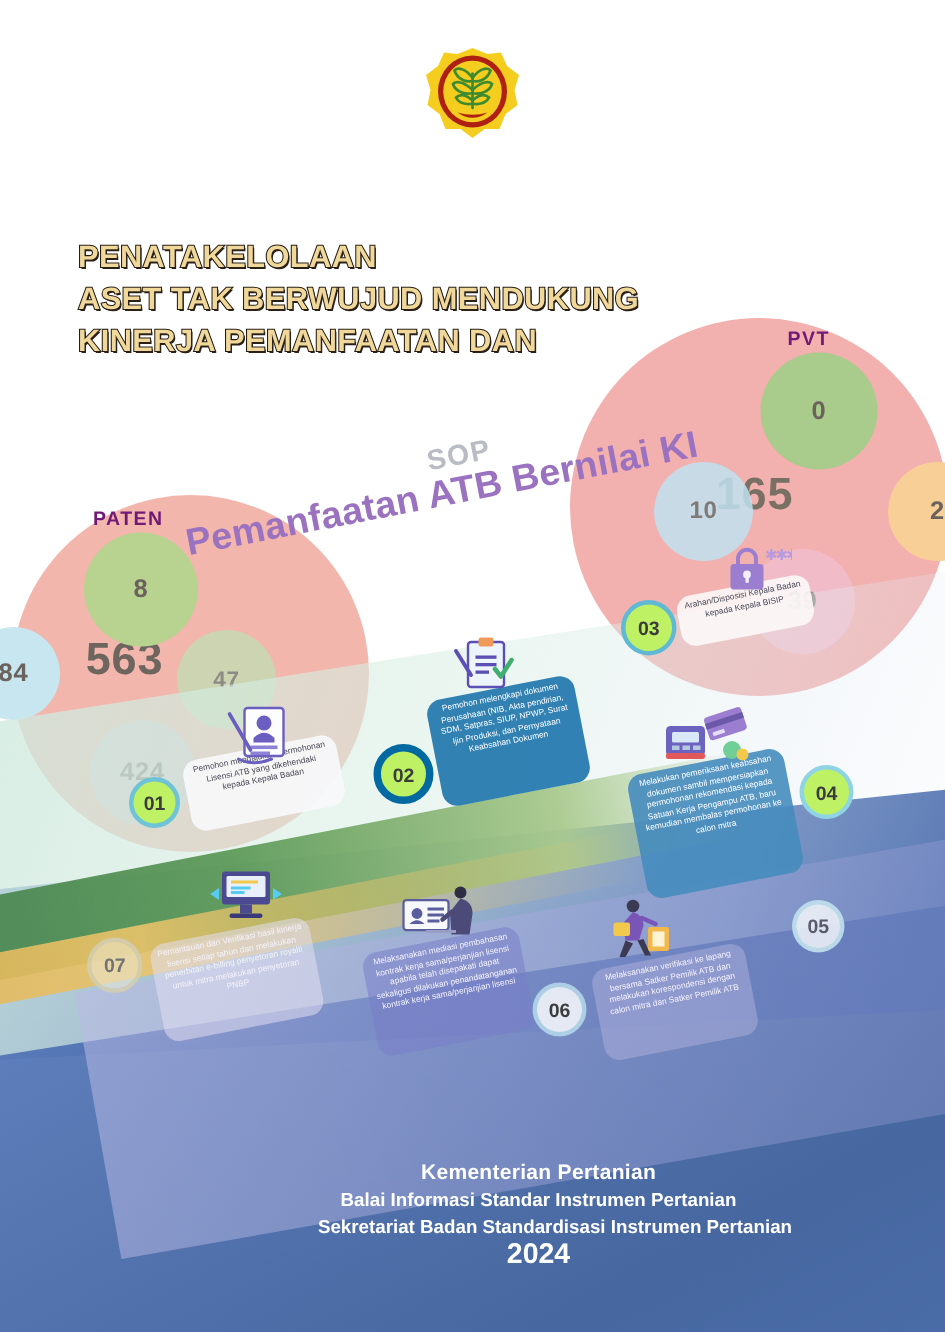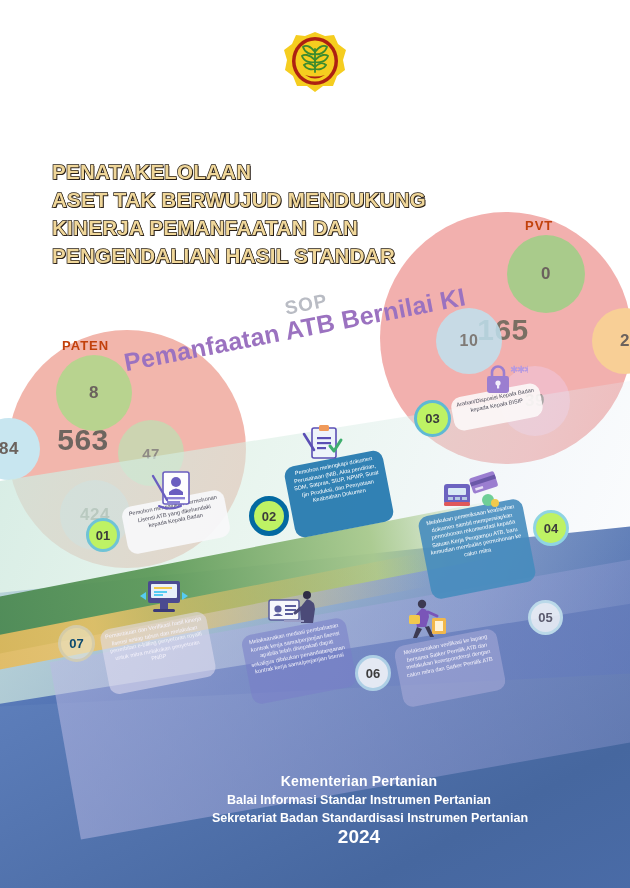--- a/index.html
+++ b/index.html
@@ -52,21 +52,21 @@
 
   
   .bubble{
     position:absolute;border-radius:50%;
     display:flex;align-items:center;justify-content:center;
     font-weight:700;color:#6b625d;
     letter-spacing:.5px;
   }
   .bub-label{
     position:absolute;
-    font-size:13px;font-weight:700;color:#c2410c;letter-spacing:1px;
+    font-size:13px;font-weight:700;color:#701a75;letter-spacing:1px;
   }
 
   
   #title-block{
     position:absolute;left:52px;top:158px;width:470px;
     z-index:40;
   }
   .title-line{
     font-size:20.5px;
     font-weight:700;
@@ -184,21 +184,20 @@
         <path d="M34 37 C39 32 43 33 45 35 C43 39 38 40 34 39"></path>
       </g>
       <path d="M24 45 Q34 52 44 45 Q34 48 24 45 Z" fill="#ad2012"></path>
     </svg>
   </div>
 
   <div id="title-block">
     <div class="title-line">PENATAKELOLAAN</div>
     <div class="title-line">ASET TAK BERWUJUD MENDUKUNG</div>
     <div class="title-line">KINERJA PEMANFAATAN DAN</div>
-    <div class="title-line">PENGENDALIAN HASIL STANDAR</div>
   </div>
 
   <div id="sop-wrap">
     <div id="sop-small">SOP</div>
     <div id="sop-main">Pemanfaatan ATB Bernilai KI</div>
   </div>
 
   <div class="illu" style="left:149px;top:470px;">
     <svg width="46" height="42" viewBox="0 0 46 42">
       <rect x="14" y="2" width="26" height="32" rx="2" fill="#fdfdfe" stroke="#6a5ec0" stroke-width="1.6"></rect>
@@ -328,21 +327,21 @@
       <rect x="14" y="16" width="9" height="2" fill="#56ccf2"></rect>
       <rect x="20" y="25" width="8" height="6" fill="#4b4a90"></rect>
       <rect x="13" y="31" width="22" height="3" rx="1.5" fill="#3b3a78"></rect>
       <path d="M42 14 l6 4 l-6 4 z" fill="#56ccf2"></path>
       <path d="M6 14 l-6 4 l6 4 z" fill="#56ccf2"></path>
     </svg>
   </div>
   <div class="card card-lav" style="left:104px;top:620px;width:108px;height:66px;transform:rotate(-11deg);background:rgba(225,222,240,.55);">
     <span class="ctext">Pemantauan dan Verifikasi hasil kinerja lisensi setiap tahun dan melakukan penerbitan e-billing penyetoran royalti untuk mitra melakukan penyetoran PNBP</span>
   </div>
-  <div class="step-badge" style="left:58px;top:625px;width:31px;height:31px;border:3px solid rgba(205,200,170,.7);background:rgba(236,233,214,.55);color:#0c4a6e;justify-content:center;">
+  <div class="step-badge" style="left:58px;top:625px;width:31px;height:31px;border:3px solid rgba(205,200,170,.7);background:rgba(236,233,214,.55);color:#737373;justify-content:center;">
     <span>07</span>
   </div>
 
   <div id="footer">
     <div class="f1">Kementerian Pertanian</div>
     <div class="f2">Balai Informasi Standar Instrumen Pertanian</div>
     <div class="f3">Sekretariat Badan Standardisasi Instrumen Pertanian</div>
     <div class="f4">2024</div>
   </div>
 

